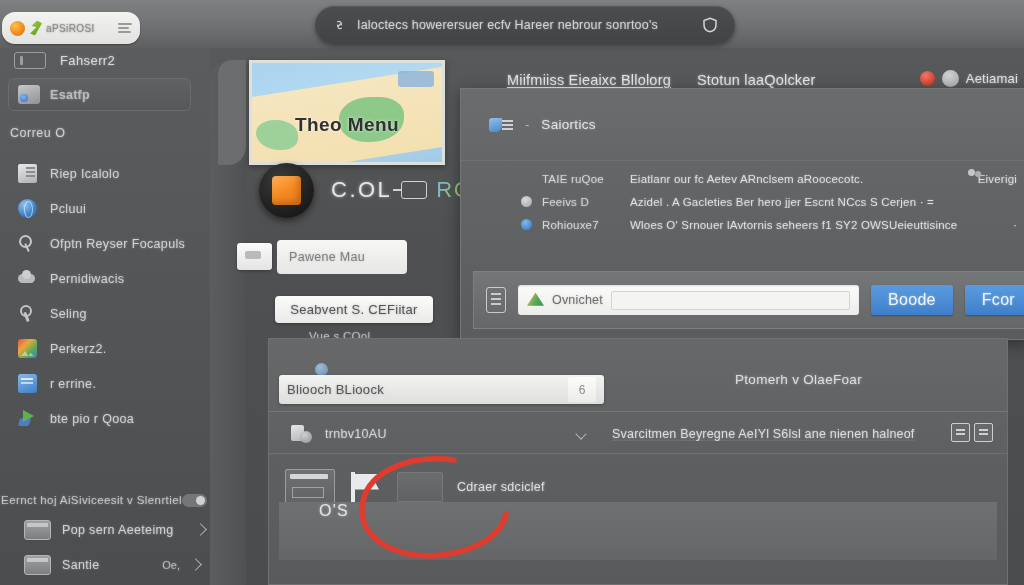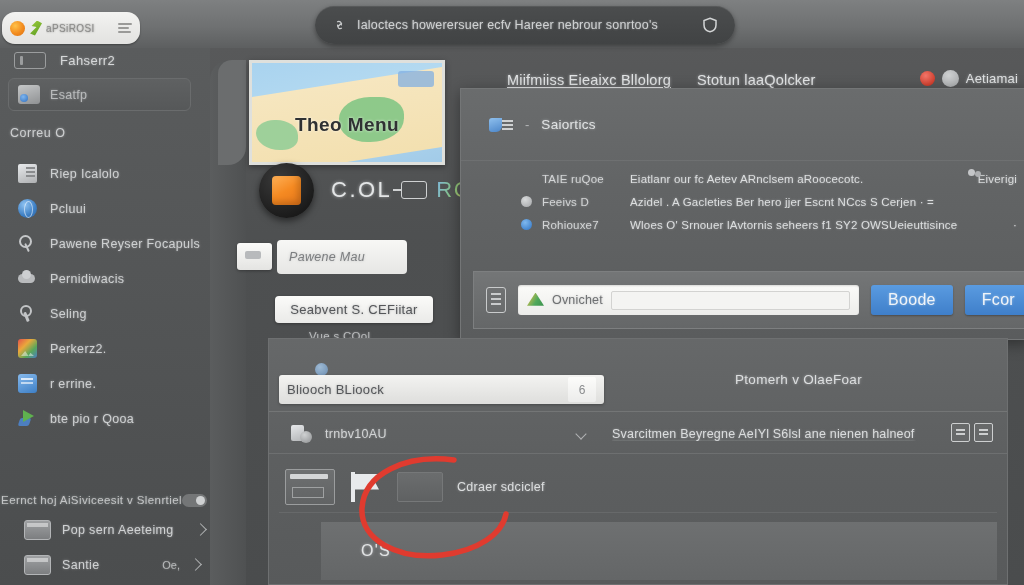--- a/index.html
+++ b/index.html
@@ -83,21 +83,21 @@
   }
   .sb-head-text {
     font-size:13px;color:#d6d8d9;letter-spacing:.4px;
     text-shadow:0 0 2.4px rgba(190,192,194,.7);
   }
   .sb-search {
     position:absolute; left:8px; top:30px; width:183px; height:33px;
     border-radius:6px;
     background:linear-gradient(180deg,#5f6162 0%, #565859 100%);
     border:1px solid #6a6c6d;
-    display:flex; align-items:center; gap:10px; padding:0 9px;
+    display:flex; align-items:center; gap:10px; padding:0 9px;font-weight:bold;
   }
   .sb-search-icon {
     width:22px;height:19px; flex:none; border-radius:3px;
     background:linear-gradient(160deg,#c6c8c9 0%, #8f9193 100%);
     position:relative;
   }
   .sb-search-icon::after{
     content:""; position:absolute; left:2px; bottom:2px; width:8px;height:8px;
     border-radius:50%;
     background:radial-gradient(circle at 40% 35%, #7fb6ef 0%, #2f6fbf 100%);
@@ -262,21 +262,21 @@
     font-size:22px; letter-spacing:1.5px;
     background:linear-gradient(105deg,#7fb7e6 0%, #86c47e 50%, #e7c55a 100%);
     -webkit-background-clip:text; background-clip:text; color:transparent;
     text-shadow:none;
   }
 
   .row-card {
     position:absolute; left:277px; top:240px; width:130px; height:34px;
     border-radius:4px;
     background:linear-gradient(180deg,#f7f7f5 0%, #e6e6e4 100%);
-    display:flex; align-items:center;font-style:italic;
+    display:flex; align-items:center;
   }
   .row-card-ic {
     position:absolute; left:-40px; top:3px; width:35px;height:27px;border-radius:3px;
     background:linear-gradient(180deg,#fbfbf9 0%, #e4e4e2 100%);
     box-shadow:0 1px 3px rgba(0,0,0,.3);
   }
   .row-card-ic::after{
     content:""; position:absolute; left:8px; top:8px; width:16px;height:8px;
     background:#b8babc; border-radius:2px;
   }
@@ -527,23 +527,23 @@
   .tb-block {
     width:46px;height:30px;flex:none;
     background:linear-gradient(180deg,#6b6d6e 0%, #5f6162 100%);
     border:1px solid #767879; border-radius:2px;
   }
   .tb-text {
     flex:1; font-size:12.5px; color:#dcdedf; letter-spacing:.3px; white-space:nowrap;
     text-shadow:0 0 2.6px rgba(200,202,204,.6);
   }
   .lp-footer {
-    position:absolute; left:10px; bottom:4px; right:10px; height:58px;
+    position:absolute; left:10px; bottom:24px; right:10px; height:58px;
     background:linear-gradient(180deg,#6e7071 0%, #646667 100%);
-    display:flex; align-items:center; padding-left:40px;margin-left:42px;
+    display:flex; align-items:flex-start; padding-left:40px;
   }
   .lp-footer span {
     font-size:16px; color:#e2e4e5; letter-spacing:1.2px;
     text-shadow:0 0 3px rgba(205,207,209,.7);
   }
 
   
   .annot { position:absolute; left:350px; top:452px; width:190px; height:120px; pointer-events:none; }
 </style>
 </head>
@@ -593,21 +593,21 @@
       <div class="sb-item">
         <div class="ic ic-doc"></div>
         <div class="lbl">Riep Icalolo</div>
       </div>
       <div class="sb-item">
         <div class="ic ic-globe"></div>
         <div class="lbl">Pcluui</div>
       </div>
       <div class="sb-item">
         <div class="ic ic-key"></div>
-        <div class="lbl">Pawene Reyser Focapuls</div>
+        <div class="lbl">Ofptn Reyser Focapuls</div>
       </div>
       <div class="sb-item">
         <div class="ic ic-cloud"></div>
         <div class="lbl">Pernidiwacis</div>
       </div>
       <div class="sb-item">
         <div class="ic ic-tool"></div>
         <div class="lbl">Seling</div>
       </div>
       <div class="sb-item">

